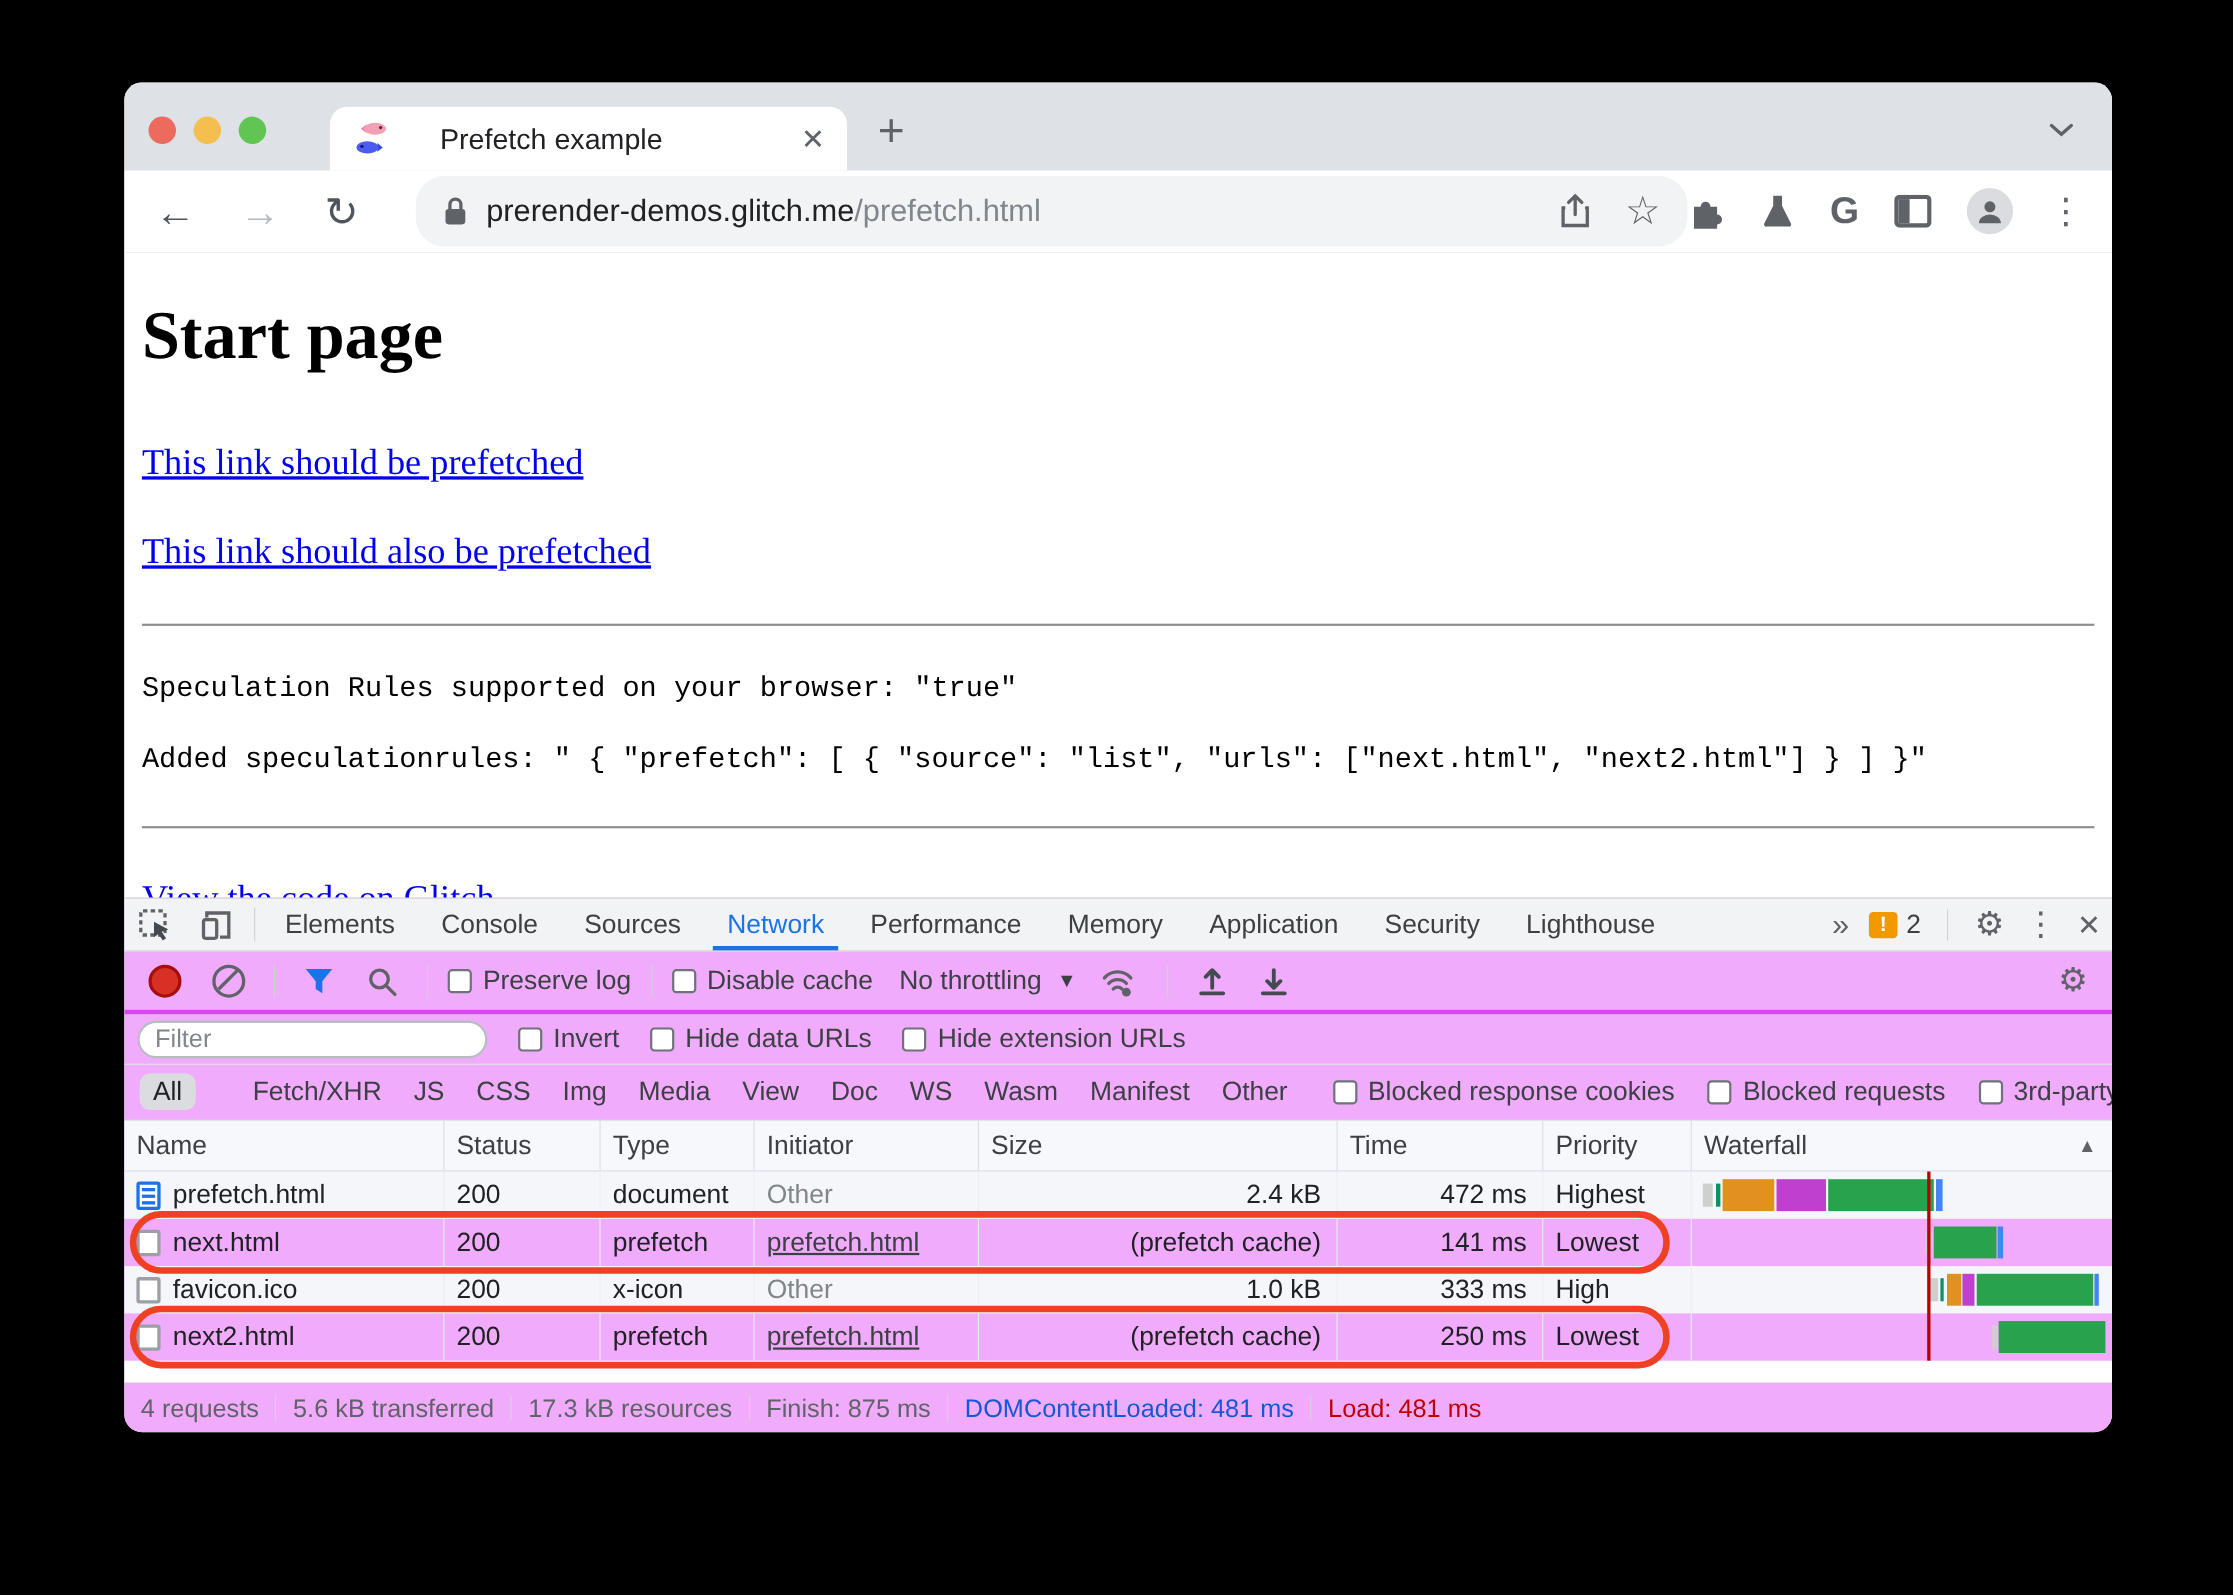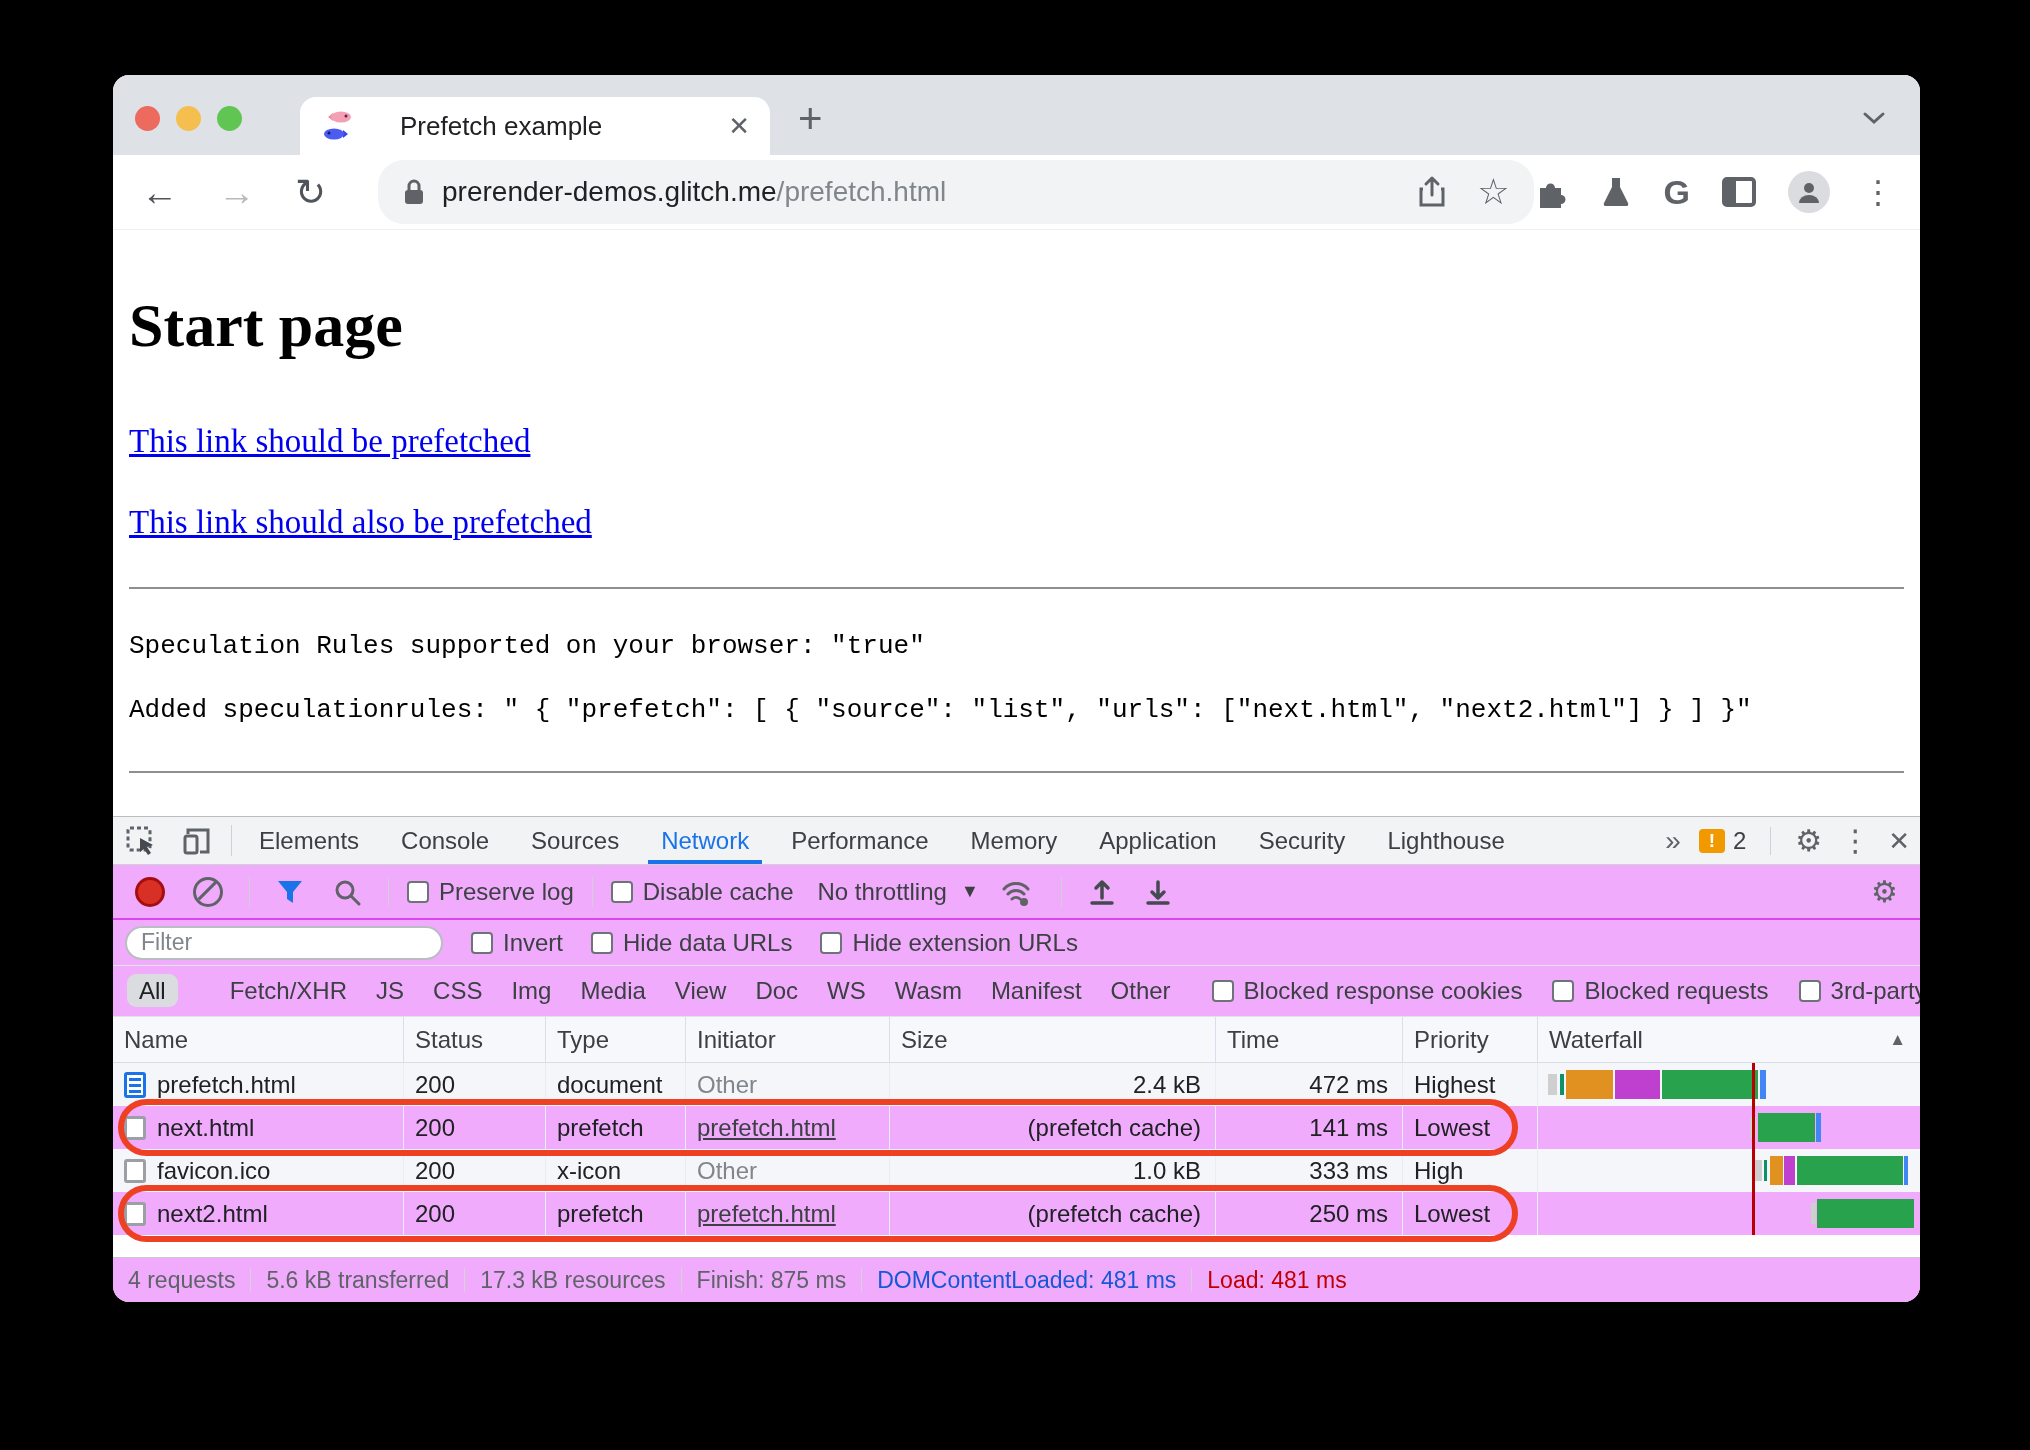--- a/index.html
+++ b/index.html
@@ -33,21 +33,21 @@
   .url .path{color:#80868b;}
   .omni-spacer{flex:1;}
   .toolbar-right{margin-left:auto;display:flex;align-items:center;gap:32px;}
   .gicon{font-size:34px;font-weight:bold;color:#5f6368;}
   .avatar{width:42px;height:42px;border-radius:50%;background:#dadce0;display:flex;align-items:center;justify-content:center;}
   .dots3{font-size:32px;color:#5f6368;letter-spacing:0;}
 
   
   .content{height:587px;background:#fff;padding:0 16px;box-sizing:border-box;flex:none;
            font-family:"Liberation Serif",serif;border-bottom:1px solid #bdbdbd;overflow:hidden;}
-  .content h1{font-size:62px;margin:60px 0 0 0;color:#000;font-weight:bold;}
+  .content h1{font-size:62px;margin:40px 0 0 0;color:#000;font-weight:bold;}
   .plink{display:block;color:#0000ee;text-decoration:underline;font-size:33px;width:max-content;}
   .plink.l0{margin-top:62px;} .plink.l1{margin-top:44px;}
   .content hr{border:none;border-top:2px solid #8f8f8f;margin:46px 0 0 0;}
   .mono{font-family:"Liberation Mono",monospace;font-size:26px;color:#000;white-space:pre;}
   .mono.m0{margin-top:42px;} .mono.m1{margin-top:34px;}
   .glitch{margin-top:46px;font-size:33px;}
 
   
   .devtools{flex:1;display:flex;flex-direction:column;background:#f0abfc;color:#3c4043;min-height:0;justify-content:flex-end;}
 
@@ -59,21 +59,21 @@
   .dt-tab.active{color:#1a73e8;}
   .dt-tab.active::after{content:"";position:absolute;left:8px;right:8px;bottom:0;height:4px;background:#1a73e8;}
   .dt-tabs-right{margin-left:auto;display:flex;align-items:center;padding-right:10px;gap:18px;}
   .moretabs{font-size:28px;color:#5f6368;}
   .issues{display:flex;align-items:center;gap:8px;}
   .issue-badge{width:26px;height:24px;background:#f29900;border-radius:4px;color:#fff;
                font-size:19px;font-weight:bold;display:flex;align-items:center;justify-content:center;}
   .issue-count{font-size:24px;color:#3c4043;}
   .glyphbtn{font-size:30px;color:#5f6368;line-height:1;}
 
-  .dt-netbar{height:53px;border-bottom:2px solid #d946ef;display:flex;align-items:center;
+  .dt-netbar{height:53px;border-bottom:4px solid #d946ef;display:flex;align-items:center;
              padding:0 14px;flex:none;font-size:24px;gap:12px;}
   .rec{width:24px;height:24px;border-radius:50%;background:#d93025;border:3px solid #a50e0e;margin:0 8px;}
   .clearbtn{width:24px;height:24px;border-radius:50%;border:3px solid #5f6368;position:relative;margin:0 8px;}
   .clearbtn::after{content:"";position:absolute;left:-1px;top:9px;width:25px;height:3px;background:#5f6368;transform:rotate(-45deg);}
   .iconpad{padding:0 9px;display:flex;align-items:center;}
   .cb{width:22px;height:22px;border:2.5px solid #6e7378;border-radius:4px;box-sizing:border-box;
       background:#fff;flex:none;}
   .dt-check{display:flex;align-items:center;gap:10px;color:#3c4043;white-space:nowrap;}
   .throttle{display:flex;align-items:center;gap:14px;margin-left:12px;}
   .caret{font-size:18px;color:#3c4043;}

